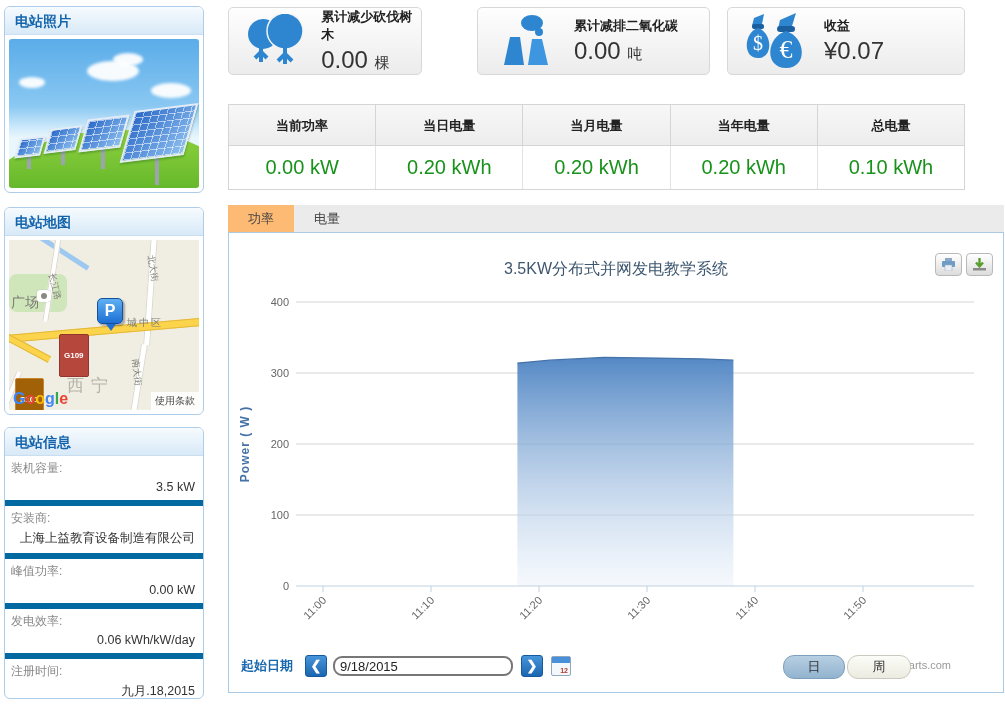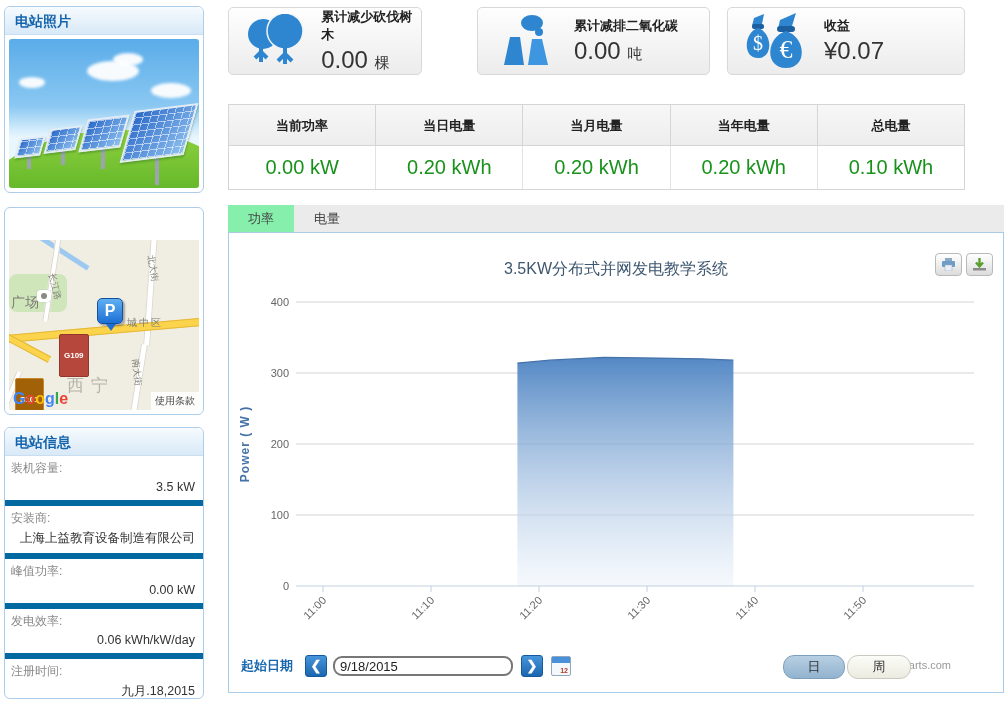--- a/index.html
+++ b/index.html
@@ -95,21 +95,21 @@
   .stats-row { display:flex; }
   .stats-hcell { flex:1; height:41px; line-height:41px; text-align:center; font-size:13px; font-weight:bold; color:#222;
                  background:linear-gradient(#f7f7f7,#ededed); border-right:1px solid #d5d5d5; border-bottom:1px solid #d5d5d5; }
   .stats-hcell:last-child { border-right:none; }
   .stats-vcell { flex:1; height:43px; line-height:43px; text-align:center; font-size:20px; color:#18921b; border-right:1px solid #e3e3e3; }
   .stats-vcell:last-child { border-right:none; }
 
   
   .tabbar { position:absolute; left:228px; top:205px; width:776px; height:27px; background:#ebebeb; display:flex; }
   .tab { width:66px; line-height:27px; text-align:center; font-size:13px; color:#444; cursor:pointer; }
-  .tab.active { background:#86efac; }
+  .tab.active { background:#fdba74; }
   .chart-panel { position:absolute; left:228px; top:232px; width:776px; height:461px; background:#fff; border:1px solid #a9cbe6; }
   .chart-title { position:absolute; top:26px; left:0; width:100%; text-align:center; font-size:16px; color:#3E576F; }
   .chart-btns { position:absolute; top:20px; right:10px; display:flex; gap:4px; }
   .cbtn { width:27px; height:23px; border:1px solid #b9b9b9; border-radius:4px; background:linear-gradient(#ffffff,#dcdcdc);
           display:flex; align-items:center; justify-content:center; cursor:pointer; }
   #chart-svg { position:absolute; left:0; top:0; }
   .ytick { font-size:11px; fill:#666; }
   .xtick { font-size:11px; fill:#666; }
   .ytitle { font-size:12px; font-weight:bold; fill:#4572A7; letter-spacing:1px; }
 
@@ -147,20 +147,21 @@
     <div class="pole p3"></div>
     <div class="pole p4"></div>
     <div class="sp sp1"></div>
     <div class="sp sp2"></div>
     <div class="sp sp3"></div>
     <div class="sp sp4"></div>
   </div>
 </div>
 
 <div class="panel" id="map-panel">
+  <div class="panel-header">电站地图</div>
   <div class="map">
     <div class="park"></div>
     <div class="river"></div>
     <div class="road-w rw1"></div>
     <div class="road-w rw2"></div>
     <div class="road-w rw3"></div>
     <div class="road-w rw4"></div>
     <div class="road-y ry1"></div>
     <div class="road-y ry2"></div>
     <span class="badge g109">G109</span>

